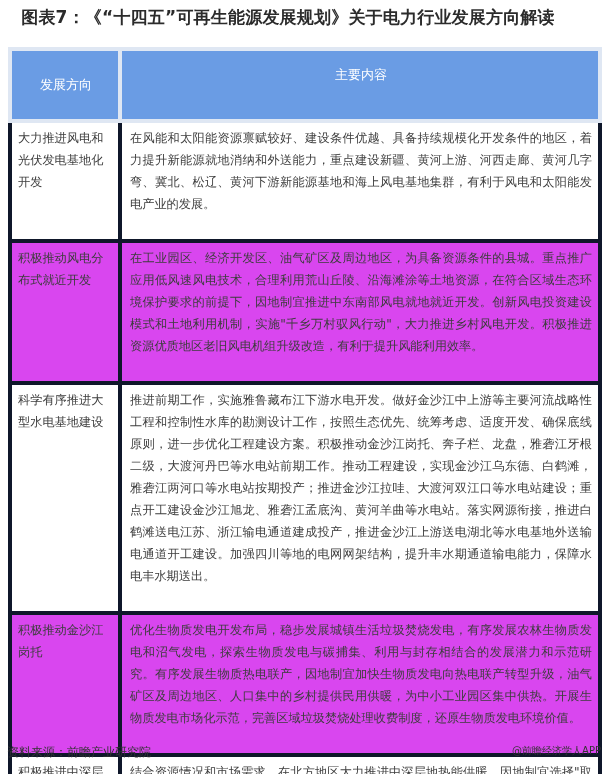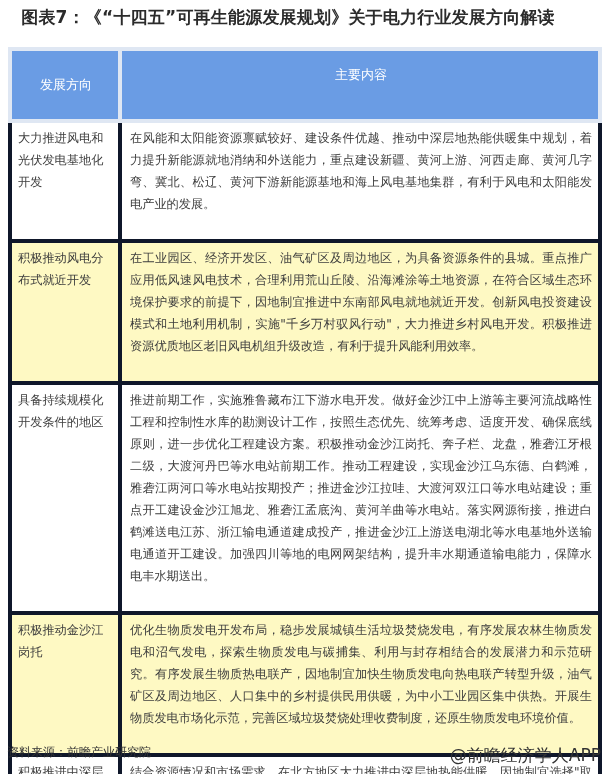--- a/index.html
+++ b/index.html
@@ -21,51 +21,51 @@
     font-size: 12.2px; line-height: 22px; color: #3d3d3d; font-weight: normal;
   }
   .table th {
     background: #6a9ce4; color: #ffffff; height: 40px; vertical-align: middle;
     text-align: center; font-size: 13px; border-color: #dfe7f3;
   }
   .table th.col1 { text-align: center; }
   .c1 { width: 96px; padding: 4px 4px 4px 6px; word-break: break-all; }
   .c2 { padding: 4px 6px 24px 8px; word-break: break-all; text-align: justify; }
   .row-odd td { background: #ffffff; }
-  .row-even td { background: #fef9c3; margin-left: 48px; }
+  .row-even td { background: #d946ef; margin-left: 48px; }
   .footer-left {
     position: absolute; left: 7px; top: 744px; font-size: 12px; color: #333;
   }
   .footer-right {
-    position: absolute; right: 8px; top: 744px; font-size: 17px; color: #333;
+    position: absolute; right: 8px; top: 744px; font-size: 10px; color: #333;
   }
 </style>
 </head>
 <body>
 
 <div class="title">图表7：《“十四五”可再生能源发展规划》关于电力行业发展方向解读</div>
 
 <table class="table">
   <thead>
     <tr>
       <th class="c1 col1">发展方向</th>
       <th class="c2" style="text-align:center;">主要内容</th>
     </tr>
   </thead>
   <tbody>
     <tr class="row-odd" style="height:67px;border-radius:26px;">
       <td class="c1">大力推进风电和光伏发电基地化开发</td>
-      <td class="c2">在风能和太阳能资源禀赋较好、建设条件优越、推动中深层地热能供暖集中规划，着力提升新能源就地消纳和外送能力，重点建设新疆、黄河上游、河西走廊、黄河几字弯、冀北、松辽、黄河下游新能源基地和海上风电基地集群，有利于风电和太阳能发电产业的发展。</td>
+      <td class="c2">在风能和太阳能资源禀赋较好、建设条件优越、具备持续规模化开发条件的地区，着力提升新能源就地消纳和外送能力，重点建设新疆、黄河上游、河西走廊、黄河几字弯、冀北、松辽、黄河下游新能源基地和海上风电基地集群，有利于风电和太阳能发电产业的发展。</td>
     </tr>
     <tr class="row-even" style="height:132px;">
       <td class="c1">积极推动风电分布式就近开发</td>
       <td class="c2">在工业园区、经济开发区、油气矿区及周边地区，为具备资源条件的县城。重点推广应用低风速风电技术，合理利用荒山丘陵、沿海滩涂等土地资源，在符合区域生态环境保护要求的前提下，因地制宜推进中东南部风电就地就近开发。创新风电投资建设模式和土地利用机制，实施"千乡万村驭风行动"，大力推进乡村风电开发。积极推进资源优质地区老旧风电机组升级改造，有利于提升风能利用效率。</td>
     </tr>
     <tr class="row-odd" style="height:183px;">
-      <td class="c1">具备持续规模化开发条件的地区</td>
+      <td class="c1">科学有序推进大型水电基地建设</td>
       <td class="c2">推进前期工作，实施雅鲁藏布江下游水电开发。做好金沙江中上游等主要河流战略性工程和控制性水库的勘测设计工作，按照生态优先、统筹考虑、适度开发、确保底线原则，进一步优化工程建设方案。积极推动金沙江岗托、奔子栏、龙盘，雅砻江牙根二级，大渡河丹巴等水电站前期工作。推动工程建设，实现金沙江乌东德、白鹤滩，雅砻江两河口等水电站按期投产；推进金沙江拉哇、大渡河双江口等水电站建设；重点开工建设金沙江旭龙、雅砻江孟底沟、黄河羊曲等水电站。落实网源衔接，推进白鹤滩送电江苏、浙江输电通道建成投产，推进金沙江上游送电湖北等水电基地外送输电通道开工建设。加强四川等地的电网网架结构，提升丰水期通道输电能力，保障水电丰水期送出。</td>
     </tr>
     <tr class="row-even" style="height:118px;">
       <td class="c1">积极推动金沙江岗托</td>
       <td class="c2">优化生物质发电开发布局，稳步发展城镇生活垃圾焚烧发电，有序发展农林生物质发电和沼气发电，探索生物质发电与碳捕集、利用与封存相结合的发展潜力和示范研究。有序发展生物质热电联产，因地制宜加快生物质发电向热电联产转型升级，油气矿区及周边地区、人口集中的乡村提供民用供暖，为中小工业园区集中供热。开展生物质发电市场化示范，完善区域垃圾焚烧处理收费制度，还原生物质发电环境价值。</td>
     </tr>
     <tr class="row-odd" style="height:141px;">
       <td class="c1">积极推进中深层地热能供暖制冷</td>
       <td class="c2">结合资源情况和市场需求，在北方地区大力推进中深层地热能供暖，因地制宜选择"取热不耗水、完全同层回灌"或"密封式、井下换热"技术，最大程度减少对地下土壤、岩层和水体的干扰。探索新型管理技术和市场运营模式，鼓励采取地热区块整体开发方式，推广"地热能+"多能互补的供暖形式。推动中深层地热能供暖集中规划、统一开发，鼓励开展地热能与旅游业、种养殖业及工业等产业的综合利用。加强中深层地热能制冷研究，积极探索东南沿海中深层地热能制冷技术应用。</td>
     </tr>

